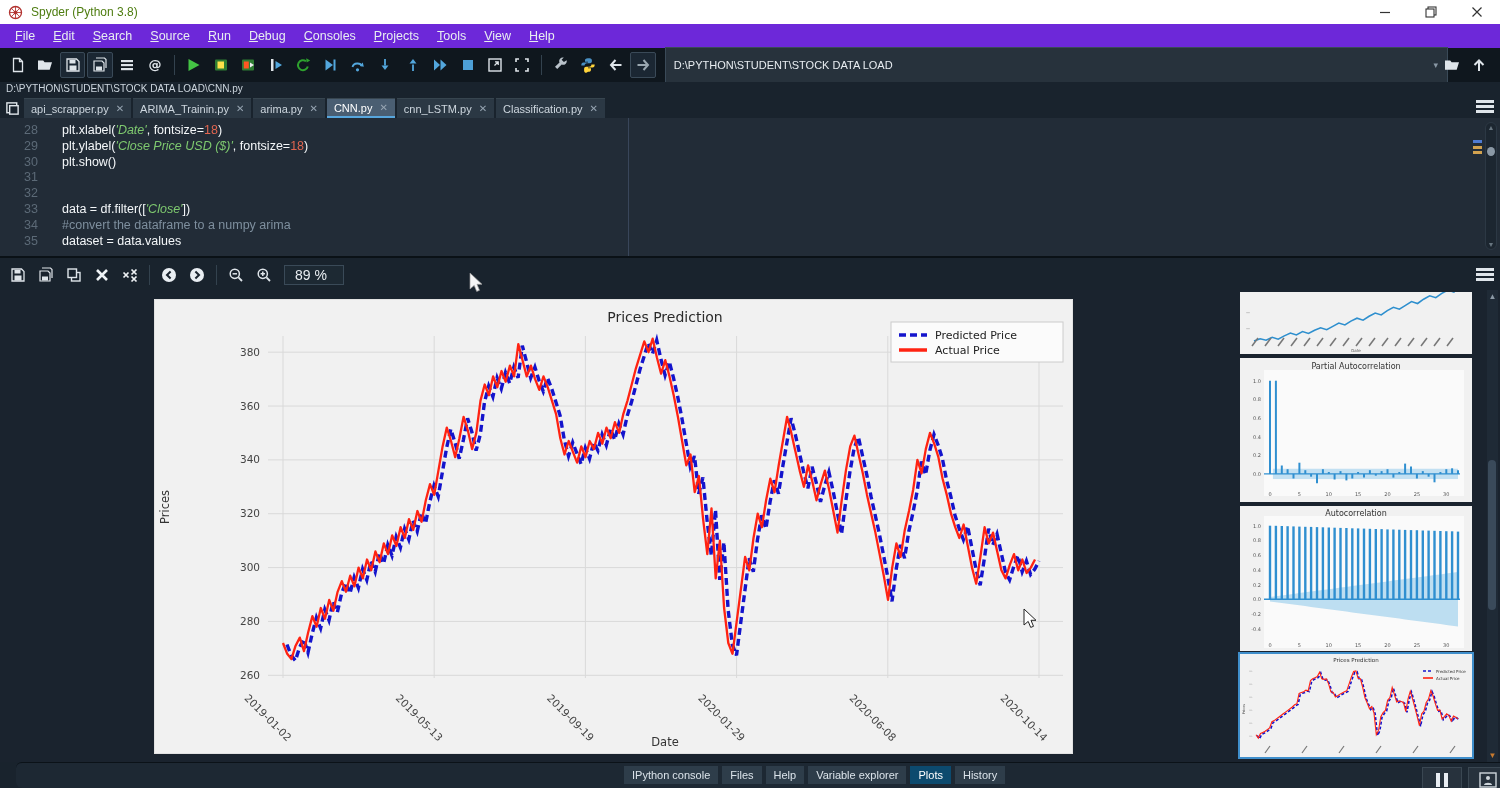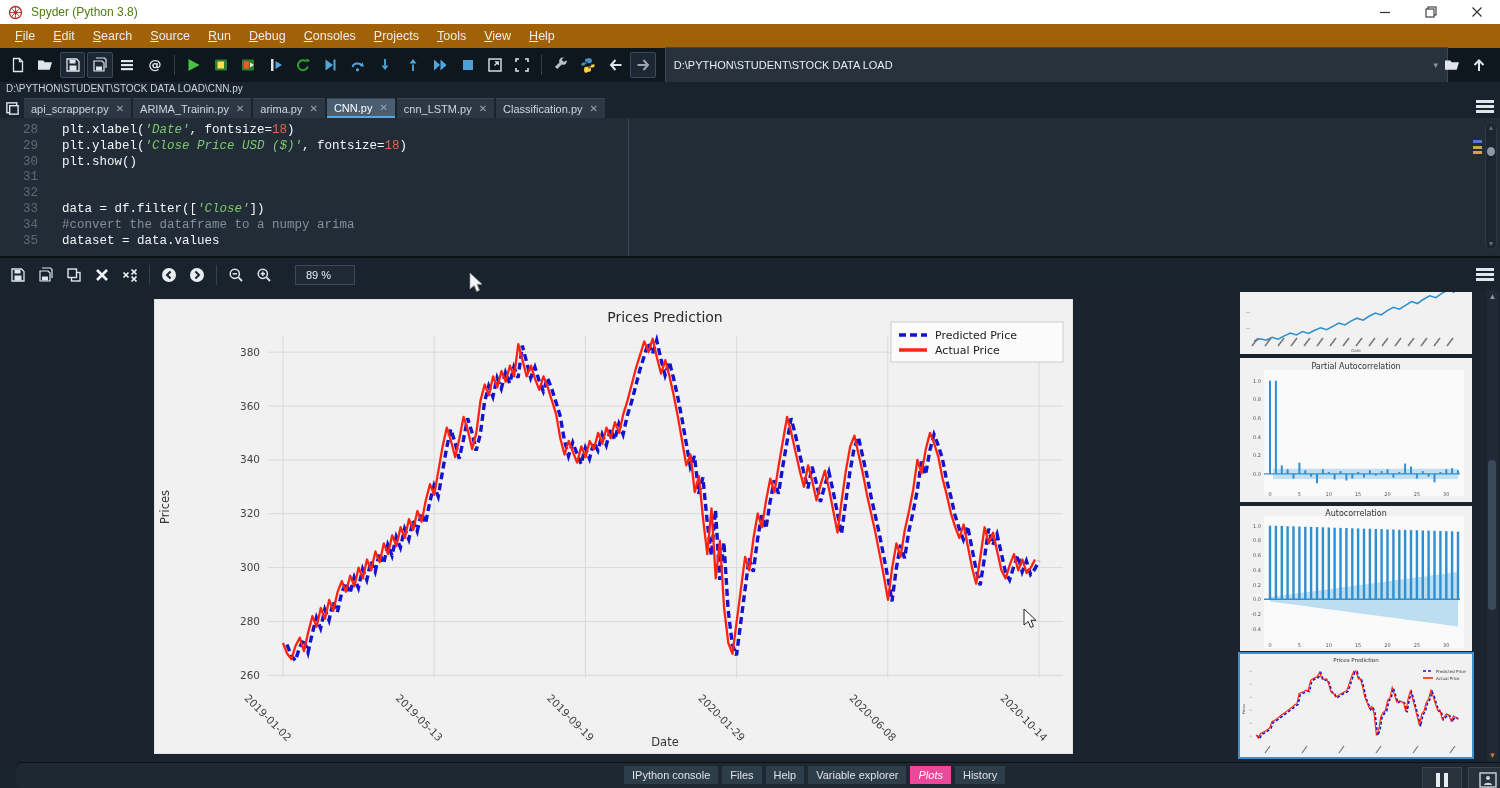--- a/index.html
+++ b/index.html
@@ -9,21 +9,21 @@
 
   
   .titlebar { position:absolute; left:0; top:0; width:1500px; height:24px; background:#ffffff;
     display:flex; align-items:center; padding-left:8px; }
   .titlebar .logo { width:15px; height:15px; margin-right:8px; }
   .titlebar .title { font-size:12px; color:#4d7c0f; }
   .win-controls { position:absolute; right:0; top:0; height:24px; display:flex; }
   .win-btn { width:46px; height:24px; display:flex; align-items:center; justify-content:center; }
 
   
-  .menubar { position:absolute; left:0; top:24px; width:1500px; height:24px; background:#a16207;
+  .menubar { position:absolute; left:0; top:24px; width:1500px; height:24px; background:#6d28d9;
     display:flex; align-items:center; padding-left:6px; }
   .menu-item { color:#e8edf1; font-size:12.5px; padding:3px 9px; cursor:default; }
   .menu-item u { text-decoration:underline; }
 
   
   .toolbar { position:absolute; left:0; top:48px; width:1500px; height:34px; background:#0f171e;
     display:flex; align-items:center; padding-left:4px; }
   .tbtn { width:26px; height:26px; display:flex; align-items:center; justify-content:center;
     margin:0 1px; border-radius:2px; }
   .tbtn.boxed { border:1px solid #3a4a58; background:#1b2733; }
@@ -42,58 +42,58 @@
   .tab-browse { width:24px; height:20px; display:flex; align-items:center; justify-content:center; }
   .tab { height:20px; display:flex; align-items:center; background:#2b3844; color:#cdd6de;
     font-size:11px; padding:8px 7px; margin-right:2px; border-top:1px solid #37454f; }
   .tab.active { background:#4a5e72; color:#fff; border-bottom:2px solid #57a6dd; }
   .tab .x { margin-left:7px; color:#97a5b2; font-size:10px; }
   .hamburger { position:absolute; right:6px; width:18px; height:14px; }
   .hamburger div { height:2.5px; background:#dfe5ea; margin-bottom:2.5px; }
 
   
   .editor { position:absolute; left:0; top:118px; width:1500px; height:140px; background:#222c37;
-    font-family:Liberation Mono, monospace; font-size:12.5px; border-bottom:2px solid #0a1116; }
+    font-family:Liberation Sans, sans-serif; font-size:12.5px; border-bottom:2px solid #0a1116; }
   .code-line { display:flex; height:15.8px; line-height:15.8px; }
   .gutter { width:48px; text-align:right; color:#5c6a77; padding-right:10px; flex:none; }
   .code { color:#f4f7f9; white-space:pre; padding-left:14px; }
   .seg-s { color:#7ec96f; font-style:italic; }
   .seg-n { color:#e0654f; }
   .seg-m { color:#7e8f9e; }
   .col-guide { position:absolute; left:628px; top:0; width:1px; height:100%; background:#39465a; }
   .ed-scroll { position:absolute; right:3px; top:4px; width:12px; height:128px; background:#1c2630;
     border:1px solid #2c3844; border-radius:6px; }
   .ed-thumb { position:absolute; left:1px; top:24px; width:8px; height:9px; background:#8a98a5; border-radius:50%; }
   .ed-arrow { position:absolute; left:0; width:10px; text-align:center; color:#67757f; font-size:7px; }
   .flag { position:absolute; width:9px; height:3px; }
 
   
   .plots-toolbar { position:absolute; left:0; top:260px; width:1500px; height:30px; background:#19232d;
     display:flex; align-items:center; padding-left:4px; }
   .zoom-box { width:60px; height:20px; background:#1d2933; border:1px solid #3a4a58; color:#e8edf1;
-    font-size:11px; text-align:left; padding:4px 10px; margin-left:17px; font-family:"Liberation Sans",sans-serif; }
+    font-size:14px; text-align:left; padding:4px 10px; margin-left:6px; font-family:"Liberation Sans",sans-serif; }
 
   
   .plots-pane { position:absolute; left:0; top:290px; width:1500px; height:472px; background:#1a232e; }
   .figure-card { position:absolute; left:155px; top:10px; width:917px; height:453px; background:#f1f1f1;
     box-shadow:0 0 0 1px #e2e2e2; }
   .thumbs { position:absolute; left:1240px; top:0; width:246px; height:472px; }
   .thumb-card { position:absolute; left:0; width:232px; background:#f1f1f1; }
   .thumb-card.selected { outline:2.5px solid #3f8ecb; }
   .thumb-scroll { position:absolute; right:-12px; top:0; width:11px; height:472px; background:#1f2a36; }
   .thumb-scroll .tr { position:absolute; left:1px; width:8px; height:150px; top:170px;
     background:#3a4a5a; border-radius:4px; }
   .ts-arrow { position:absolute; left:0; width:11px; text-align:center; font-size:8px; }
 
   
   .statusbar { position:absolute; left:16px; top:762px; width:1500px; height:26px; background:#1d2833;
     border-top:1px solid #0b1218;border-radius:6px; }
   .status-tabs { position:absolute; left:608px; top:3px; display:flex; gap:4px; }
   .stab { background:#2e3d4a; color:#dbe3ea; font-size:11px; padding:3px 8px; }
-  .stab.active { background:#ec4899; color:#ffffff;font-style:italic; }
+  .stab.active { background:#0c4a6e; color:#ffffff; }
   .corner-cluster { position:absolute; right:8px; top:4px; display:flex; gap:6px; }
   .corner-btn { width:40px; height:26px; background:#27323d; border:1px solid #3a4752;
     display:flex; align-items:center; justify-content:center; }
 
   .cursor { position:absolute; z-index:60; pointer-events:none; }
   svg text { font-family:"DejaVu Sans", sans-serif; }
 </style>
 </head>
 <body>
 

